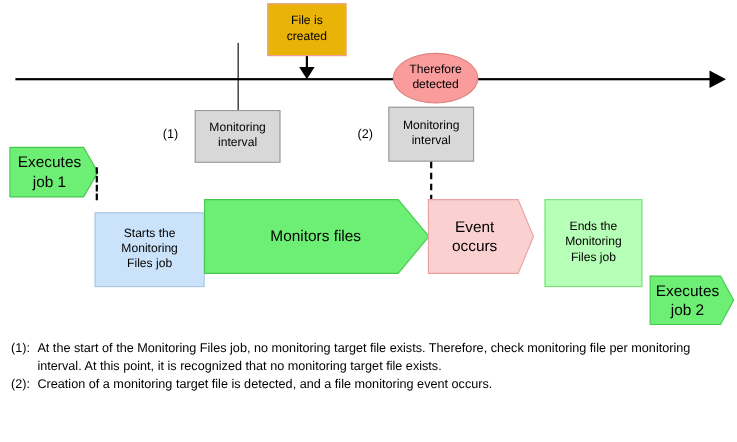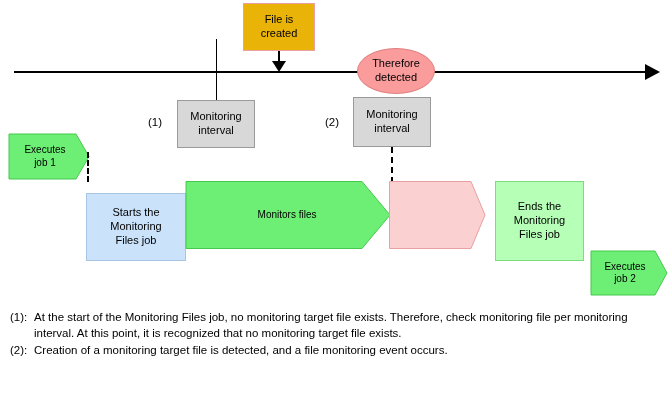--- a/index.html
+++ b/index.html
@@ -62,21 +62,21 @@
   
   svg { display: block; overflow: visible; }
   .svgtext {
     position: absolute;
     display: flex;
     align-items: center;
     justify-content: center;
     text-align: center;
     line-height: 1.25;
     color: #000000;
-    font-size: 10px;
+    font-size: 14px;
     white-space: pre-line;
     pointer-events: none;
   }
 
   
   #footnotes {
     position: absolute;
     left: 10px;
     top: 310px;
     width: 650px;
@@ -145,20 +145,22 @@
       <path d="M0,0.5 L176,0.5 L204,34 L176,67.5 L0,67.5 Z" fill="#6dee74" stroke="#45c94d" stroke-width="1"></path>
     </svg>
   </div>
   <div class="svgtext" style="left:196px; top:181px; width:182px; height:68px;">Monitors files</div>
 
   <div class="abs" style="left:389px; top:181px; width:97px; height:68px;">
     <svg width="97" height="68" viewBox="0 0 97 68">
       <path d="M0.5,0.5 L82,0.5 L96,34 L82,67.5 L0.5,67.5 Z" fill="#fbd0d0" stroke="#e8a0a0" stroke-width="1"></path>
     </svg>
   </div>
+  <div class="svgtext" style="left:389px; top:181px; width:85px; height:68px;">Event
+occurs</div>
 
   <div class="abs box box-lgreen lbl" style="left:495px; top:181px; width:89px; height:80px;">Ends the
 Monitoring
 Files job</div>
 
   <div class="abs" style="left:590px; top:250px; width:78px; height:46px;">
     <svg width="78" height="46" viewBox="0 0 78 46">
       <path d="M1,1 L65,1 L77,23 L65,45 L1,45 Z" fill="#6dee74" stroke="#45c94d" stroke-width="1"></path>
     </svg>
   </div>

